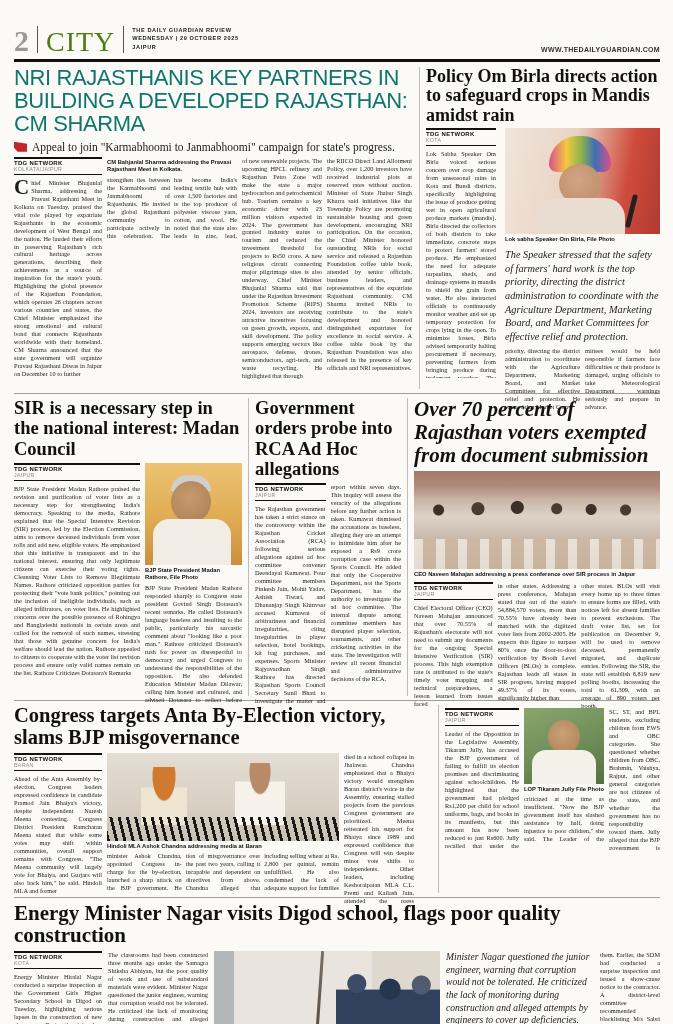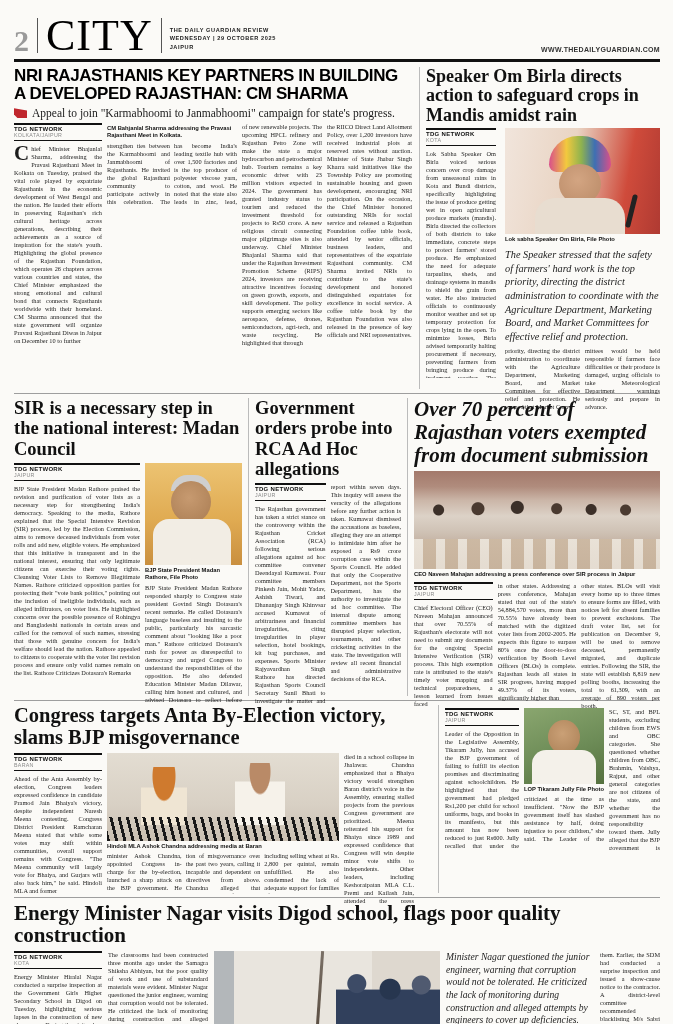--- a/index.html
+++ b/index.html
@@ -5,40 +5,40 @@
   * { margin:0; padding:0; box-sizing:border-box; }
   html,body { width:673px; height:1024px; overflow:hidden; }
   body { background:#fbfaf7; color:#171717; font-family:"Liberation Serif", serif; }
   .page { width:673px; height:1024px; padding:10px 13px 0 14px; position:relative; }
 
   
   .hdr { display:flex; align-items:flex-end; justify-content:space-between; border-bottom:3px solid #111; padding-bottom:6px; height:52px; }
   .hdr-left { display:flex; align-items:flex-end; gap:8px; }
   .pgnum { font-size:30px; font-weight:bold; color:#9a9a9a; line-height:.85; }
   .vline { width:1px; align-self:stretch; background:#555; }
-  .section-title { font-size:44px; line-height:.8; letter-spacing:1px; color:#000000; }
+  .section-title { font-size:28px; line-height:.8; letter-spacing:1px; color:#4d7c0f; }
   .masthead { font-family:"Liberation Sans",sans-serif; font-size:5.6px; font-weight:bold; letter-spacing:.6px; color:#222; line-height:1.5; padding-bottom:2px; }
   .website { font-family:"Liberation Sans",sans-serif; font-size:7px; font-weight:bold; color:#333; letter-spacing:.3px; }
 
   
   .byline { border-top:2px solid #111; border-bottom:1px solid #111; padding:1px 0 2px; margin-bottom:4px; }
   .byline .src { display:block; font-family:"Liberation Sans",sans-serif; font-weight:bold; font-size:6px; letter-spacing:.3px; color:#111; }
   .byline .loc { display:block; font-family:"Liberation Sans",sans-serif; font-size:5.3px; color:#8a8a8a; letter-spacing:.3px; }
   .art-text { font-size:6.3px; line-height:1.27; text-align:justify; color:#1c1c1c; overflow:hidden; }
   .cap { font-family:"Liberation Sans",sans-serif; font-weight:bold; font-size:5.8px; line-height:1.2; color:#111; margin-top:2px; overflow:hidden; }
   .photo { position:relative; overflow:hidden; background:#ccc; }
   .pull-quote { font-style:italic; font-size:10.3px; line-height:1.32; color:#222; }
   .srule { border:none; border-top:1px solid #9e9e9e; margin:4px 0; }
   .headline-serif { font-weight:bold; color:#111; }
   .dropcap { float:left; font-size:21px; line-height:17px; font-weight:bold; padding-right:2px; }
 
   
   .top-row { display:flex; gap:7px; margin-top:5px; height:322px; }
   .lead-art { width:398px; flex:0 0 398px; }
-  .lead-headline { font-family:"Liberation Sans",sans-serif; font-weight:bold; font-size:17px; line-height:1.04; letter-spacing:-.4px; color:#000000; }
+  .lead-headline { font-family:"Liberation Sans",sans-serif; font-weight:normal; font-size:22px; line-height:1.04; letter-spacing:-.4px; color:#0f766e; }
   .subhead-row { display:flex; align-items:center; gap:5px; margin:5px 0 4px; }
   .flag-icon { width:13px; height:10px; background:#c0272d; clip-path:polygon(0 0,100% 22%,100% 100%,28% 100%,0 62%); flex:0 0 13px; }
   .subhead { font-size:11.5px; color:#1a1a1a; }
   .lead-body { display:flex; gap:5px; height:246px; }
   .lead-c0 { flex:0 0 88px; }
   .lead-photo-block { flex:0 0 130px; }
   .lead-photo { width:130px; height:148px; }
   .lead-under { display:flex; gap:4px; margin-top:3px; height:64px; }
   .lead-under .art-text { flex:1; }
   .lead-c3 { flex:0 0 80px; }
@@ -176,21 +176,21 @@
             <div class="art-text">strengthen ties between the Karmabhoomi and Janmabhoomi of Rajasthanis. He invited the global Rajasthani community to participate actively in this celebration. The Chief Minister also underlined Rajasthan's investor-friendly policies, encouraging NRIs to invest in education, healthcare, tourism, and emerging sectors to contribute to the state's development journey. Chief Minister Bhajanlal Sharma, addressing the Pravasi Rajasthani Meet in Kolkata, said Rajasthan</div>
             <div class="art-text">has become India's leading textile hub with over 1,500 factories and is the top producer of polyester viscose yarn, cotton, and wool. He noted that the state also leads in zinc, lead, silver, marble, and sandstone production. The new Textile and Apparel Policy and Mineral and M-Sand Policies 2024 aim to boost innovation, employment, and transparent mineral auctions. CM Sharma said Rajasthan ranks first in India in solar energy with 34,555 MW installed capacity and 17 GW</div>
           </div>
         </div>
         <div class="lead-c3 art-text">of new renewable projects. The upcoming HPCL refinery and Rajasthan Petro Zone will make the state a major hydrocarbon and petrochemical hub. Tourism remains a key economic driver with 23 million visitors expected in 2024. The government has granted industry status to tourism and reduced the investment threshold for projects to Rs50 crore. A new religious circuit connecting major pilgrimage sites is also underway. Chief Minister Bhajanlal Sharma said that under the Rajasthan Investment Promotion Scheme (RIPS) 2024, investors are receiving attractive incentives focusing on green growth, exports, and skill development. The policy supports emerging sectors like aerospace, defense, drones, semiconductors, agri-tech, and waste recycling. He highlighted that through</div>
         <div class="lead-c4 art-text">the RIICO Direct Land Allotment Policy, over 1,200 investors have received industrial plots at reserved rates without auction. Minister of State Jhabar Singh Kharra said initiatives like the Township Policy are promoting sustainable housing and green development, encouraging NRI participation. On the occasion, the Chief Minister honored outstanding NRIs for social service and released a Rajasthan Foundation coffee table book, attended by senior officials, business leaders, and representatives of the expatriate Rajasthani community. CM Sharma invited NRIs to contribute to the state's development and honored distinguished expatriates for excellence in social service. A coffee table book by the Rajasthan Foundation was also released in the presence of key officials and NRI representatives.</div>
       </div>
     </div>
 
     <div class="speaker-art">
-      <div class="headline-serif speaker-headline">Speaker Om Birla directs action to safeguard crops in Mandis amidst rain</div>
+      <div class="headline-serif speaker-headline">Policy Om Birla directs action to safeguard crops in Mandis amidst rain</div>
       <div class="speaker-row">
         <div class="speaker-c0">
           <div class="byline">
             <span class="src">TDG NETWORK</span>
             <span class="loc">KOTA</span>
           </div>
           <div class="art-text" style="height:228px">Lok Sabha Speaker Om Birla voiced serious concern over crop damage from unseasonal rains in Kota and Bundi districts, specifically highlighting the issue of produce getting wet in open agricultural produce markets (mandis). Birla directed the collectors of both districts to take immediate, concrete steps to protect farmers' stored produce. He emphasized the need for adequate tarpaulins, sheds, and drainage systems in mandis to shield the grain from water. He also instructed officials to continuously monitor weather and set up temporary protection for crops lying in the open. To minimize losses, Birla advised temporarily halting procurement if necessary, preventing farmers from bringing produce during inclement weather. The Speaker stressed that the safety of farmers' hard work is the top</div>
         </div>
         <div class="speaker-right">
           <div class="photo speaker-photo ph-speaker">

